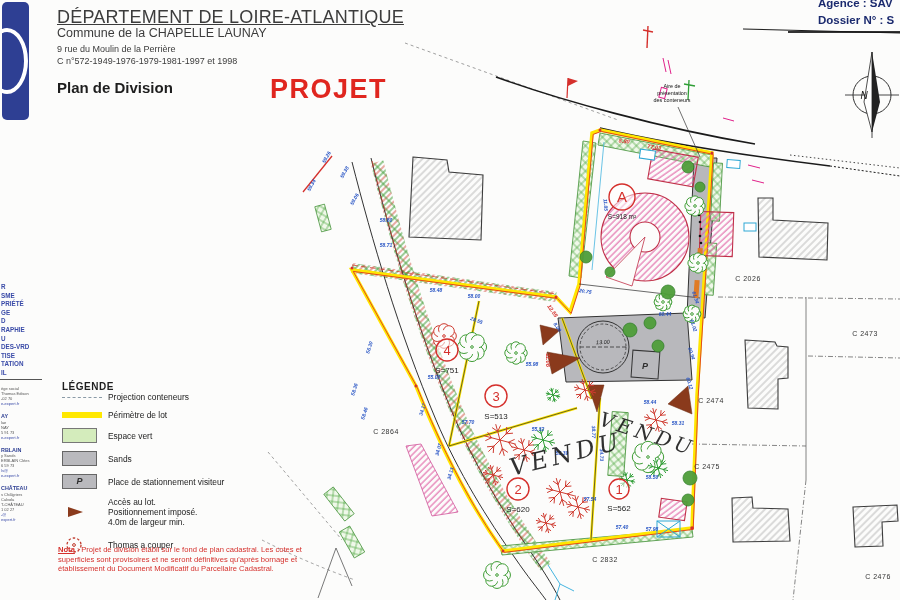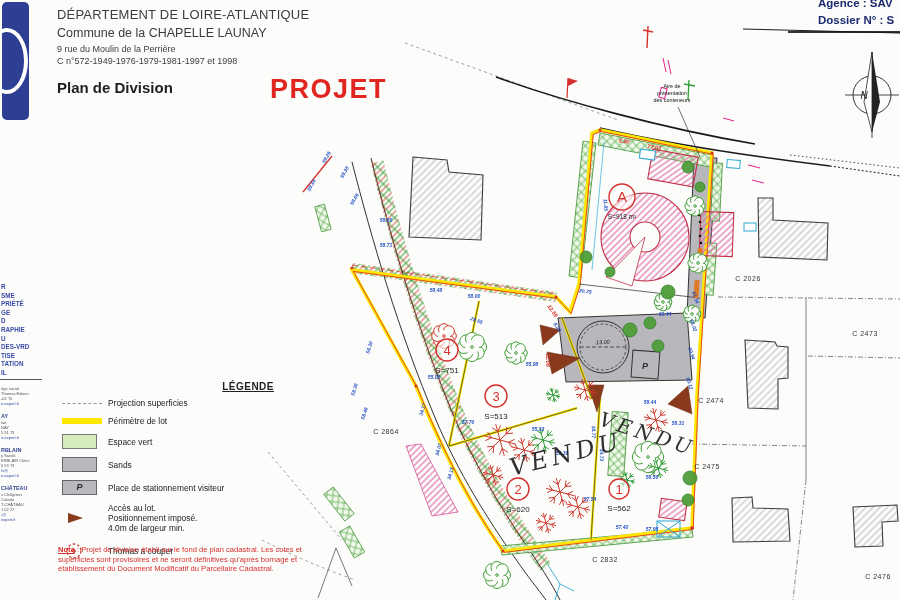--- a/index.html
+++ b/index.html
@@ -13,32 +13,32 @@
   .logo-geo{position:absolute;left:17px;top:4px;width:9px;font-size:5.5px;font-weight:bold;color:#fff;line-height:11px;text-align:center;letter-spacing:0;}
   .logo-exp{position:absolute;left:29px;top:0;width:17px;font-size:10.5px;font-weight:bold;color:#1d2d77;line-height:16.5px;text-align:center;}
   .services{left:1px;top:283px;width:46px;font-size:6.3px;font-weight:bold;color:#3a4ba8;line-height:8.6px;}
   .side-div{left:0;top:379px;width:42px;height:1px;background:#555;}
   .offices{left:1px;top:386px;width:48px;}
   .office{margin-bottom:7px;}
   .office .oh{font-size:5.4px;font-weight:bold;color:#2e3f93;line-height:6.5px;}
   .office .ol{font-size:4px;color:#555;line-height:5px;}
   .office .ol.blue{color:#3a4ba8;}
   
-  .h1{left:57px;top:7px;font-size:13px;letter-spacing:.2px;}
+  .h1{left:57px;top:7px;font-size:18px;letter-spacing:.2px;text-decoration:underline;}
   .h2{left:57px;top:26px;font-size:12.5px;}
   .h3{left:57px;top:44px;font-size:9px;}
   .h4{left:57px;top:56px;font-size:9px;}
   .htitle{left:57px;top:79px;font-size:15px;font-weight:bold;color:#1e1e1e;}
   .projet{left:270px;top:74px;font-size:27px;font-weight:bold;color:#e0261f;letter-spacing:1.5px;}
   .agence{left:818px;top:-3px;font-size:11.5px;font-weight:bold;color:#1b2a6e;white-space:nowrap;}
   .dossier{left:818px;top:14px;font-size:11.5px;font-weight:bold;color:#1b2a6e;white-space:nowrap;}
   .trline{left:788px;top:31px;width:112px;height:1.5px;background:#333;}
   
   .legend{left:62px;top:381px;width:212px;}
-  .lg-title{font-size:10px;font-weight:bold;color:#1e1e1e;text-decoration:underline;letter-spacing:.5px;margin-bottom:6px;text-align:right;}
+  .lg-title{font-size:10px;font-weight:bold;color:#1e1e1e;letter-spacing:.5px;}
   .lg-row{display:flex;align-items:center;margin-bottom:8px;}
   .lg-sw{width:46px;flex:0 0 46px;display:flex;align-items:center;}
   .lg-lab{font-size:8.4px;color:#222;line-height:10px;}
   .sw-dash{width:40px;border-top:1.4px dashed #8a9aa6;}
   .sw-yellow{width:40px;height:6px;background:#ffe800;}
   .sw-green{width:33px;height:13px;background:#d4ecbc;border:1px solid #777;}
   .sw-gray{width:33px;height:13px;background:#b9b9bd;border:1px solid #666;}
   .sw-gray i{font-size:9px;font-weight:bold;color:#2f2f2f;display:block;text-align:center;line-height:13px;}
   .sw-tri{width:0;height:0;border-left:15px solid #8a3a1c;border-top:5px solid transparent;border-bottom:5px solid transparent;margin-left:6px;}
   
@@ -731,21 +731,21 @@
     <text x="864" y="99" font-size="10" font-style="italic" fill="#111" text-anchor="middle">N</text>
   </g>
 </svg>
 
 <div class="abs legend">
   <div class="lg-title">LÉGENDE</div>
   <div class="lg-row">
       <span class="lg-sw">
         <span class="sw-dash"></span>
       </span>
-    <span class="lg-lab">Projection superficies</span>
+    <span class="lg-lab">Projection conteneurs</span>
     </div>
   <div class="lg-row">
       <span class="lg-sw">
         <span class="sw-yellow"></span>
       </span>
     <span class="lg-lab">Périmètre de lot</span>
     </div>
   <div class="lg-row">
       <span class="lg-sw">
         <span class="sw-green"></span>

